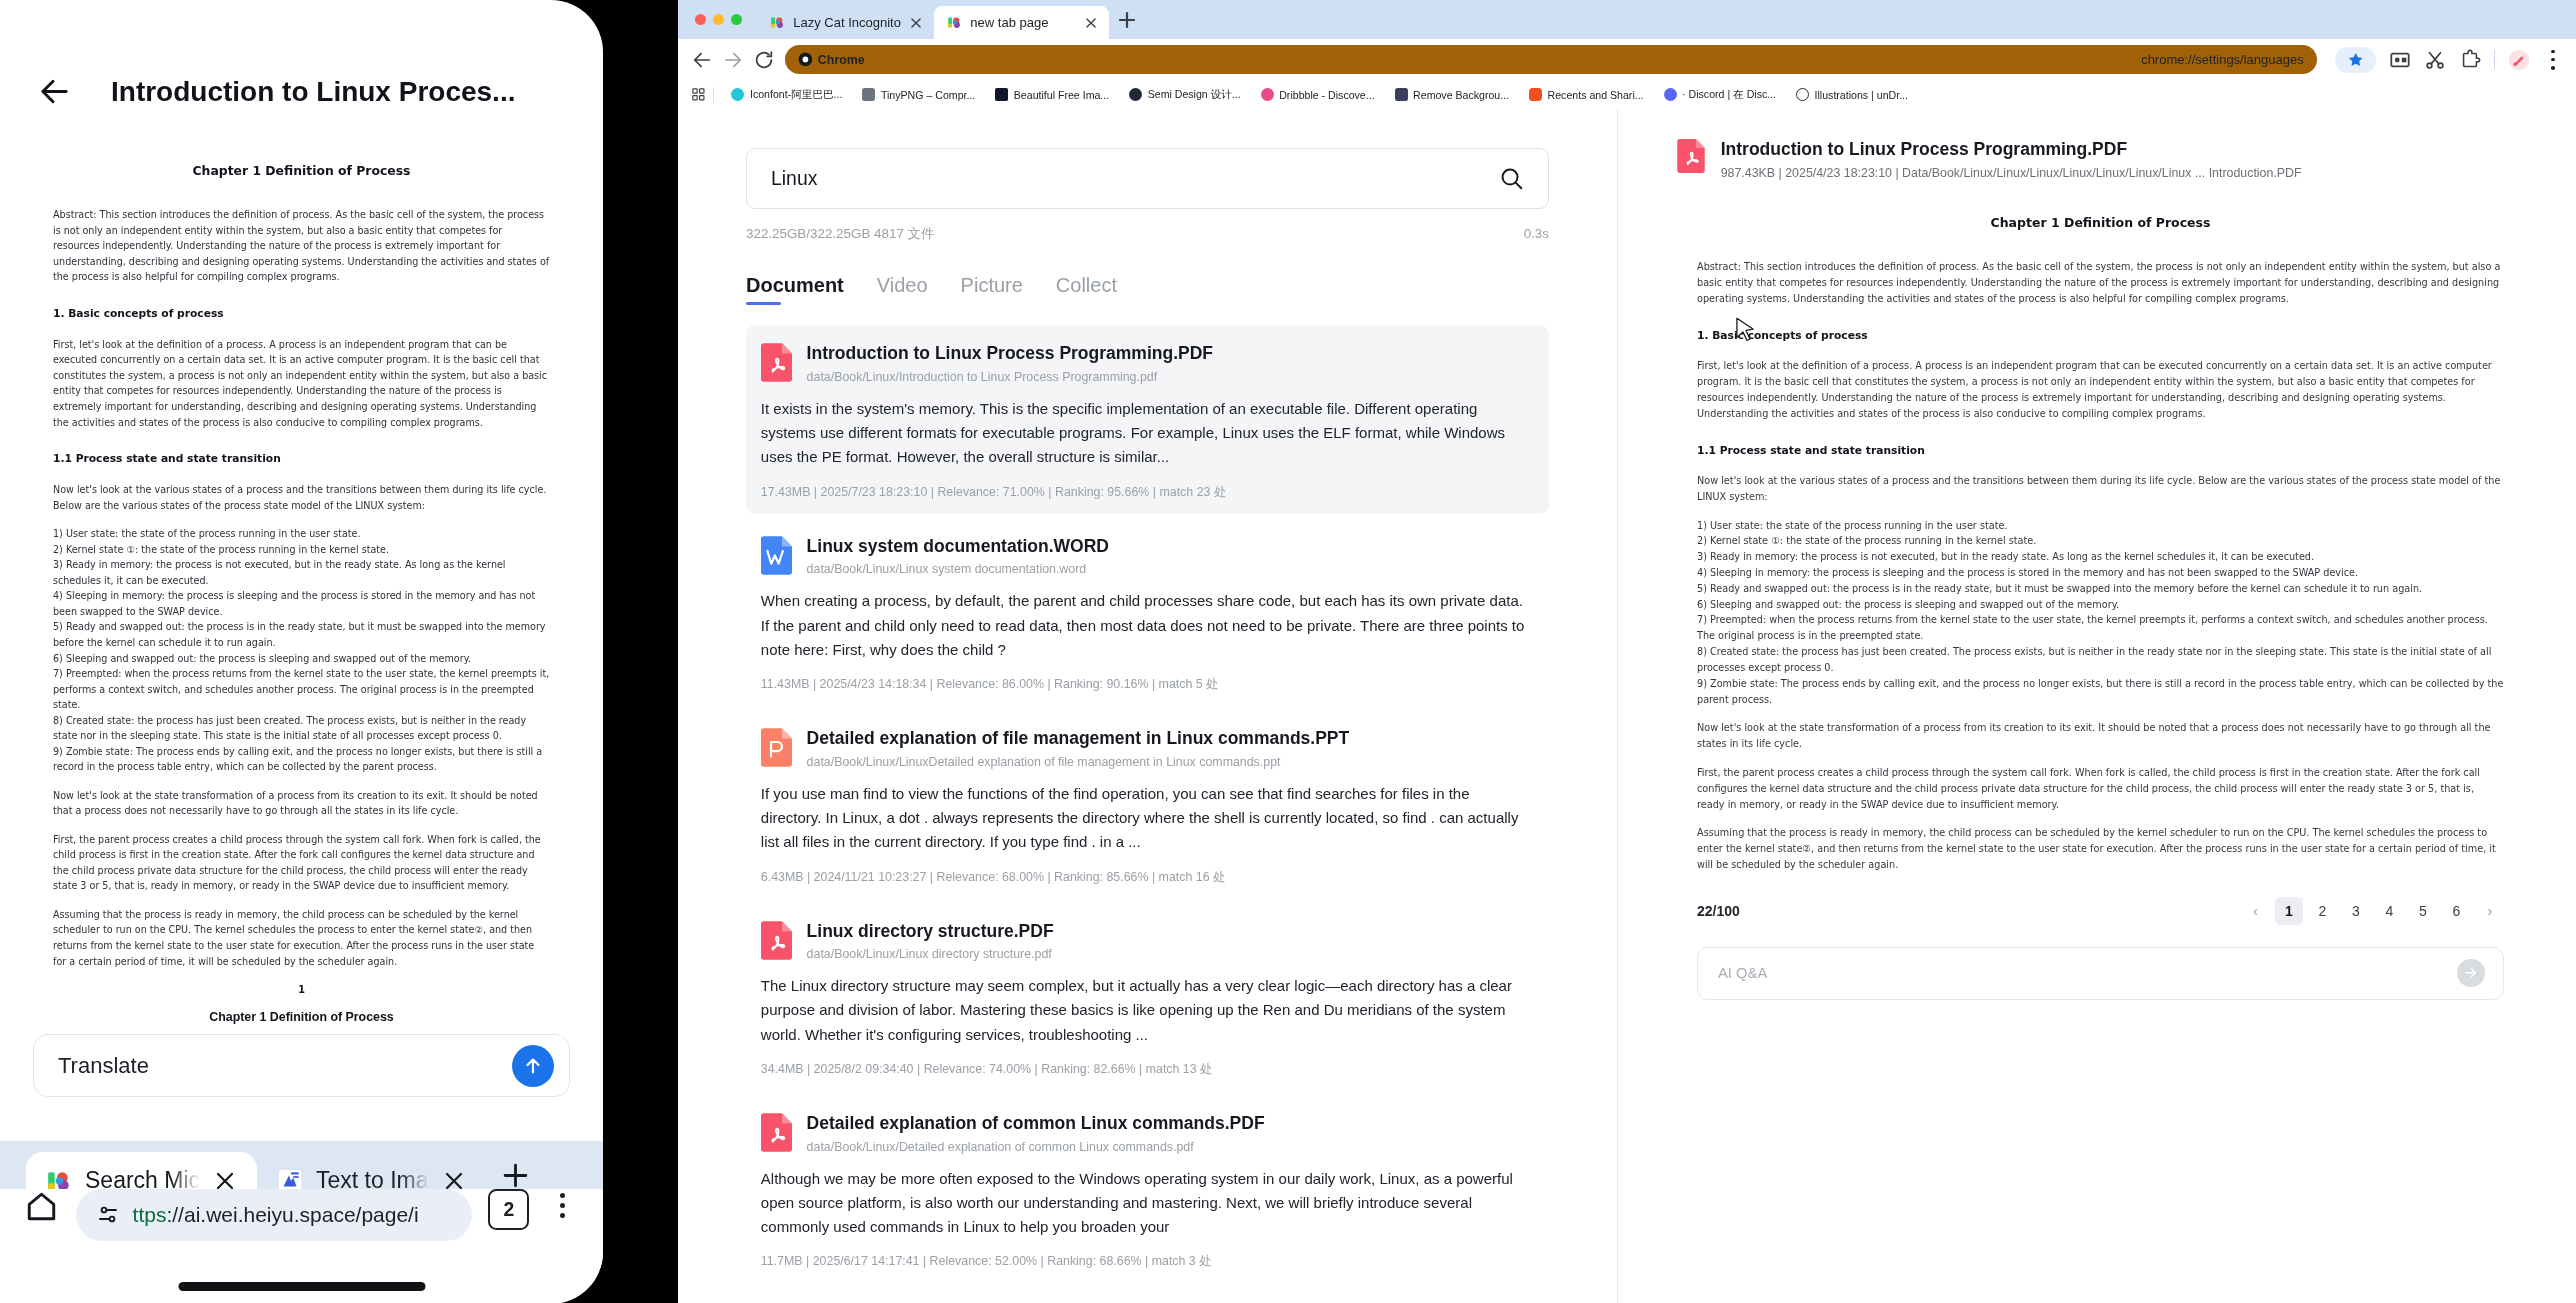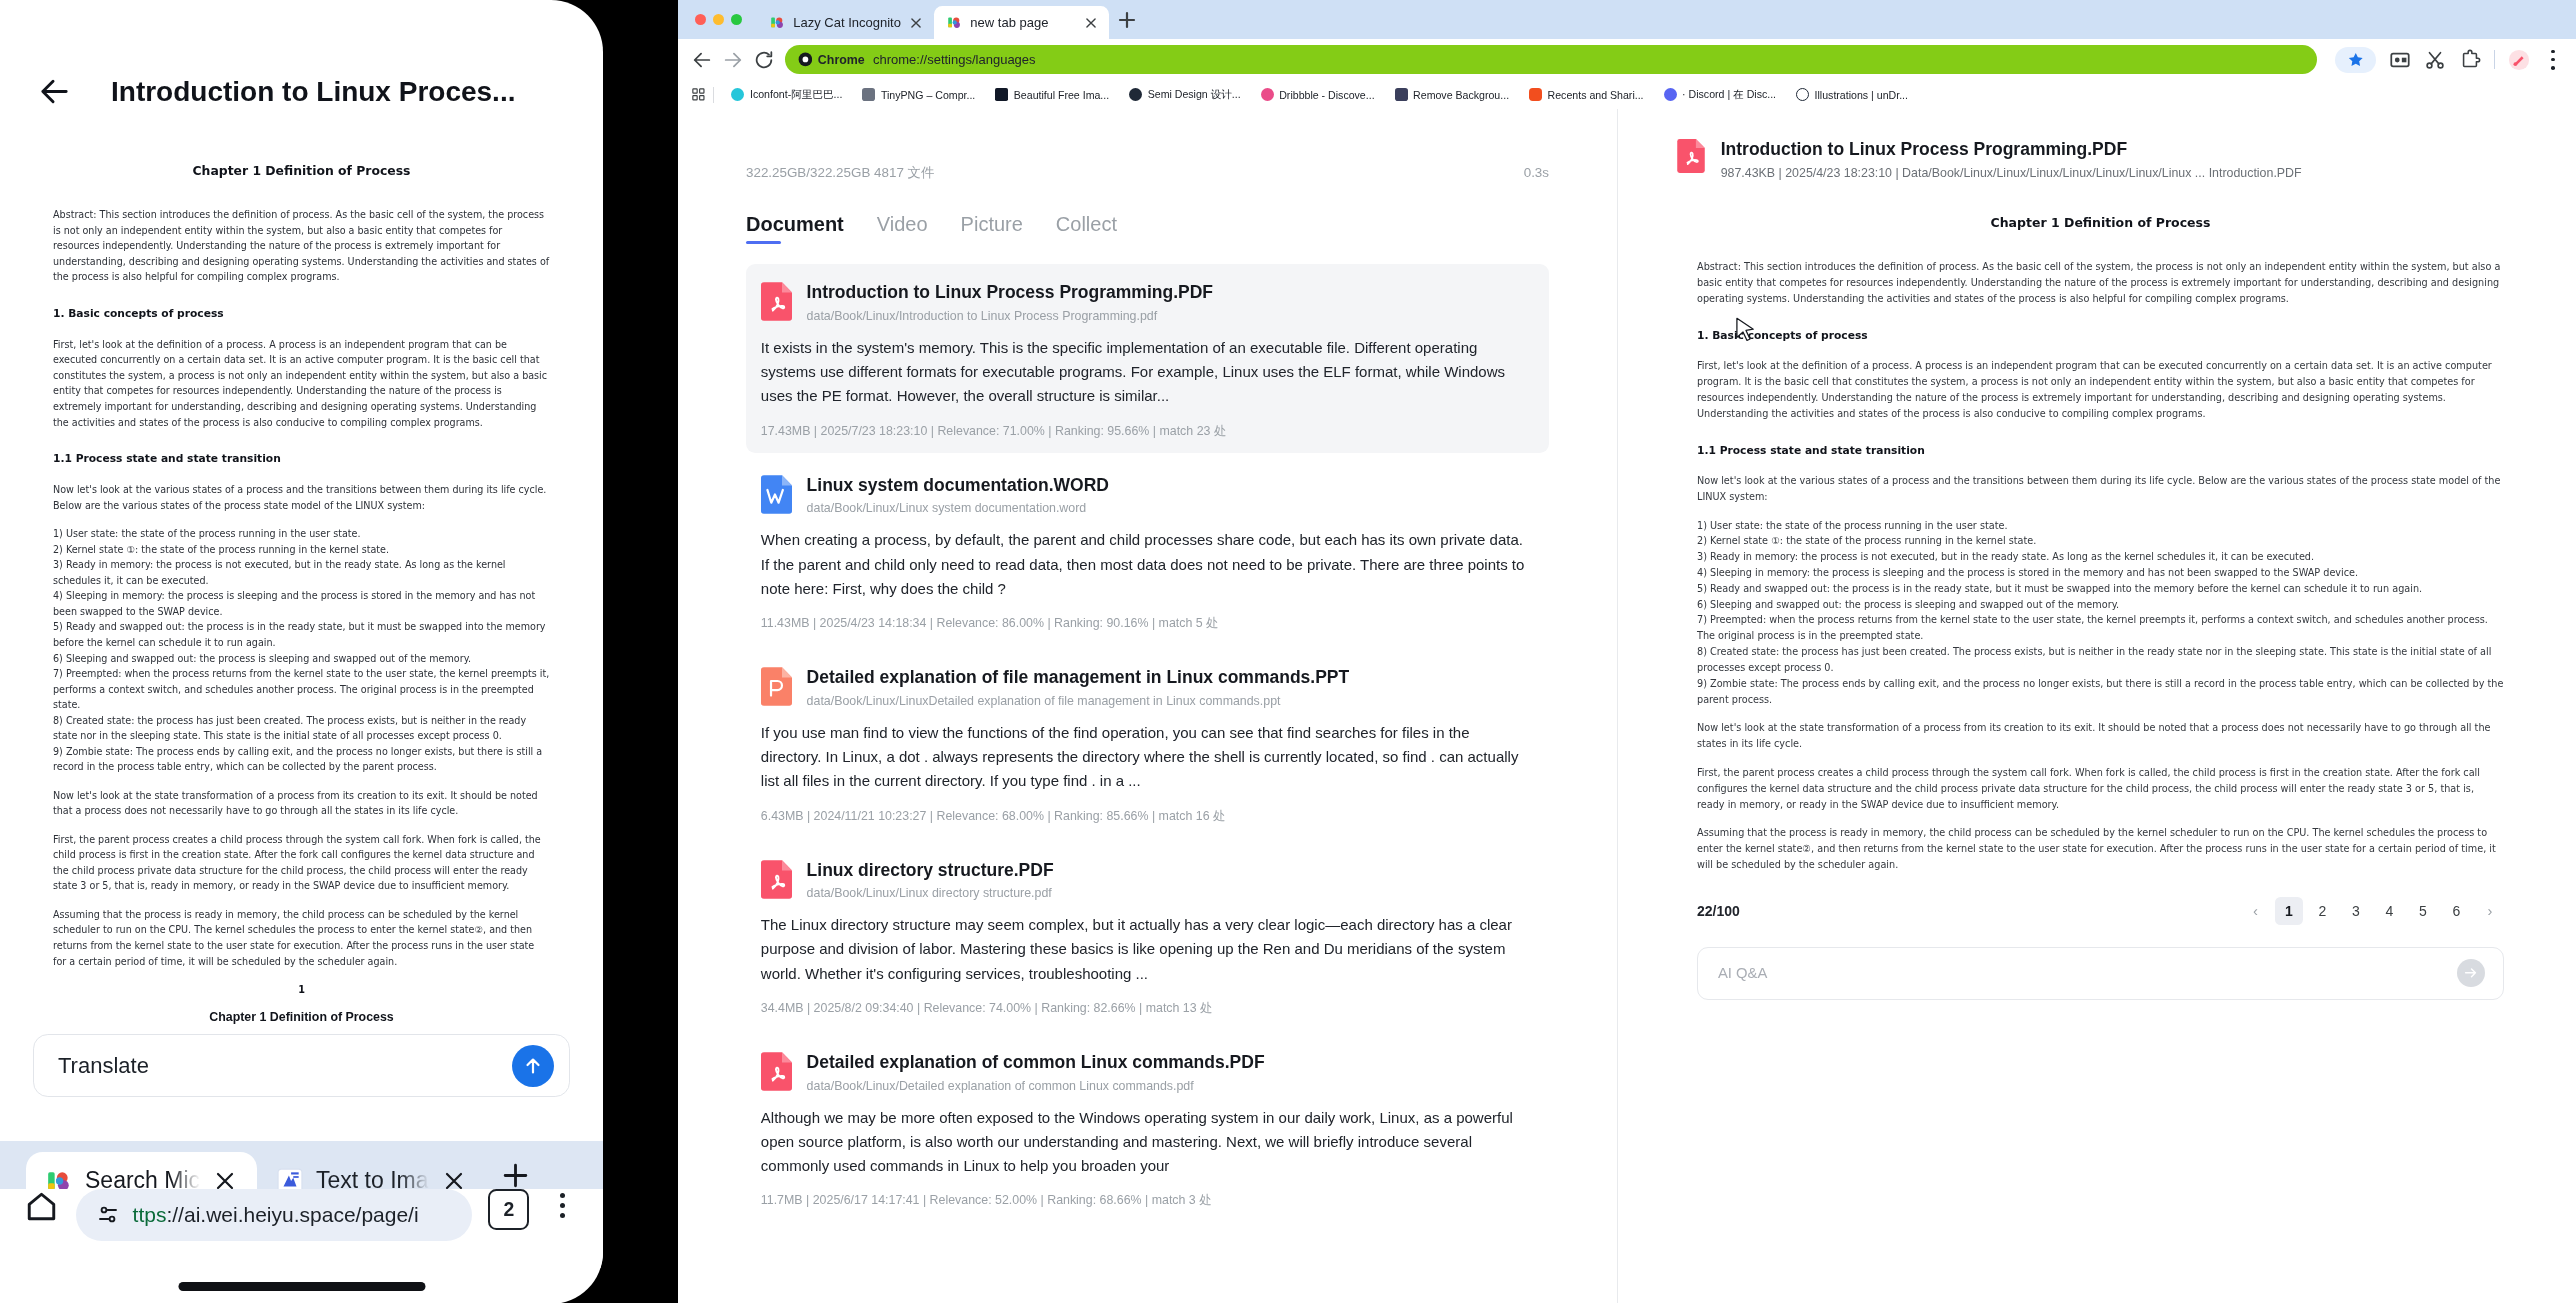--- a/index.html
+++ b/index.html
@@ -109,21 +109,21 @@
   .traffic i{width:11px;height:11px;border-radius:50%;display:block;}
   .btab { height:33px; display:flex; align-items:center; gap:8.3px; padding:0 11px 0 13px;
           font-size:13px; color:#20242b; border-radius:8.3px 8.3px 0 0; min-width:175px; }
   .btab.active { background:#fff; }
   .btab .t { flex:1; white-space:nowrap; overflow:hidden; text-overflow:ellipsis; }
   .btab .x { width:14px;height:14px;flex:none; }
   .newtab-plus { width:24px;height:24px;align-self:center;margin-left:5.5px;}
 
   .toolbar { height:41px; background:#fff; display:flex; align-items:center; padding:0 13px; gap:9.2px; }
   .tb-ico { width:22px;height:22px;flex:none;}
-  .omnibox { flex:1; height:29.5px; background:#84cc16; border-radius:14.8px; display:flex; align-items:center; gap:8.3px; padding:13px 13px; }
+  .omnibox { flex:1; height:29.5px; background:#a16207; border-radius:14.8px; display:flex; align-items:center; gap:8.3px; padding:13px 13px;justify-content:space-between; }
   .chrome-chip { display:flex; align-items:center; gap:5.5px; font-size:12.4px; font-weight:700; color:#20242b; }
   .omni-url { font-size:13px; color:#20242b; }
   .tb-right { display:flex; align-items:center; gap:13px; padding-left:9.2px; }
   .star-pill { width:41px;height:26px;border-radius:13px;background:#e6f0fd;display:flex;align-items:center;justify-content:center;}
   .divider-v{width:0.9px;height:18.4px;background:#c9d4e6;}
 
   .bookmarks { height:29.5px; background:#fff; display:flex; align-items:center; gap:0; padding:0 13px; }
   .bm { display:flex;align-items:center;gap:5.5px;padding:0 10px;font-size:10.6px;color:#20242b;white-space:nowrap;}
   .bm-ico{width:13px;height:13px;flex:none;}
   .bm-sep{width:0.9px;height:15.7px;background:#dadce0;margin:0 7.4px;}
@@ -413,20 +413,27 @@
         </div>
       <div class="bm">
           <span class="bm-ico" style="background:#fff;border:1.4px solid #1f2937;border-radius:50%;display:inline-block"></span>
           <span>Illustrations | unDr...</span>
         </div>
     </div>
 
     <div class="viewport">
 
       <div class="pane-left">
+        <div class="searchbox">
+          <span class="q">Linux</span>
+          <svg width="25" height="25" viewBox="0 0 24 24">
+              <circle cx="10.6" cy="10.6" r="7.2" fill="none" stroke="#16191f" stroke-width="1.9"></circle>
+              <path d="M16 16l5.4 5.4" stroke="#16191f" stroke-width="1.9" stroke-linecap="round"></path>
+            </svg>
+        </div>
         <div class="meta-row">
           <span>322.25GB/322.25GB  4817 文件</span>
           <span>0.3s</span>
         </div>
         <div class="tabs-row">
           <div class="rtab active">Document</div>
           <div class="rtab">Video</div>
           <div class="rtab">Picture</div>
           <div class="rtab">Collect</div>
         </div>

